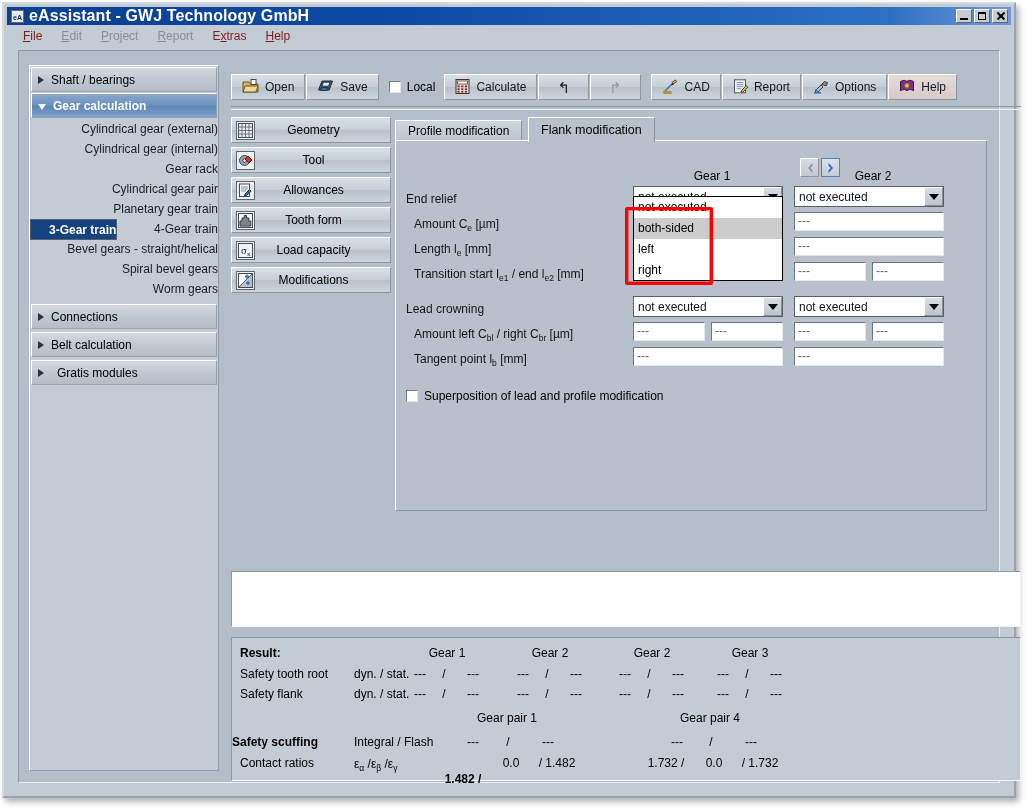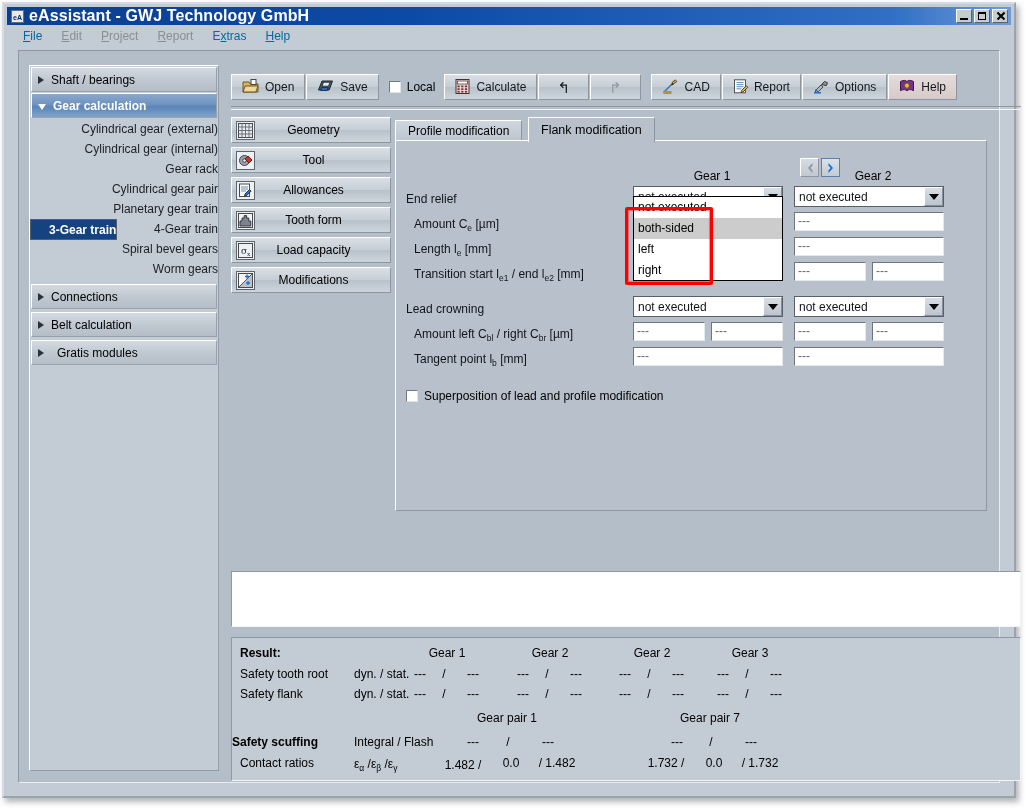--- a/index.html
+++ b/index.html
@@ -46,21 +46,21 @@
     content:"";position:absolute;left:-3px;top:4px;width:10px;height:1.8px;background:#000;
   }
   .wb-close i::before{transform:rotate(45deg);}
   .wb-close i::after{transform:rotate(-45deg);}
 
   
   .menubar{
     position:absolute;left:3px;top:21px;width:1004px;height:21px;
     background:#c3cbd4;display:flex;align-items:center;padding-left:16px;box-sizing:border-box;
   }
-  .menu-item{margin-right:19px;font-size:12px;color:#0369a1;}
+  .menu-item{margin-right:19px;font-size:12px;color:#7f1d1d;}
   .menu-item.dim{color:#8a8f96;}
   .menu-item u{text-decoration:underline;}
 
   
   .workspace{
     position:absolute;left:14px;top:46px;width:982px;height:733px;
     background:#b4bec8;
     border-left:1px solid #8e98a3;border-top:1px solid #8e98a3;
     border-right:1px solid #e8edf2;border-bottom:1px solid #e8edf2;
     box-sizing:border-box;
@@ -261,20 +261,21 @@
         <span class="tri"></span>
         <span>Gear calculation</span>
       </div>
       <div class="leaf">Cylindrical gear (external)</div>
       <div class="leaf">Cylindrical gear (internal)</div>
       <div class="leaf">Gear rack</div>
       <div class="leaf">Cylindrical gear pair</div>
       <div class="leaf">Planetary gear train</div>
       <div class="leaf sel">3-Gear train</div>
       <div class="leaf">4-Gear train</div>
+      <div class="leaf">Bevel gears - straight/helical</div>
       <div class="leaf">Spiral bevel gears</div>
       <div class="leaf">Worm gears</div>
 
       <div class="grp" style="margin-top:5px;">
         <span class="tri"></span>
         <span>Connections</span>
       </div>
       <div class="grp" style="margin-top:3px;">
         <span class="tri"></span>
         <span>Belt calculation</span>
@@ -574,34 +575,34 @@
         <div class="r-c" style="left:309px;top:49px;width:12px;">/</div>
         <div class="r-c" style="left:331px;top:49px;width:26px;">---</div>
         <div class="r-c" style="left:380px;top:49px;width:26px;">---</div>
         <div class="r-c" style="left:411px;top:49px;width:12px;">/</div>
         <div class="r-c" style="left:433px;top:49px;width:26px;">---</div>
         <div class="r-c" style="left:478px;top:49px;width:26px;">---</div>
         <div class="r-c" style="left:509px;top:49px;width:12px;">/</div>
         <div class="r-c" style="left:531px;top:49px;width:26px;">---</div>
 
         <div class="r-c" style="left:215px;top:73px;width:120px;">Gear pair 1</div>
-        <div class="r-c" style="left:418px;top:73px;width:120px;">Gear pair 7</div>
+        <div class="r-c" style="left:418px;top:73px;width:120px;">Gear pair 4</div>
 
         <div class="r-abs" style="left:0;top:97px;font-weight:bold;">Safety scuffing</div>
         <div class="r-abs" style="left:122px;top:97px;">Integral / Flash</div>
         <div class="r-c" style="left:228px;top:97px;width:26px;">---</div>
         <div class="r-c" style="left:270px;top:97px;width:12px;">/</div>
         <div class="r-c" style="left:303px;top:97px;width:26px;">---</div>
         <div class="r-c" style="left:432px;top:97px;width:26px;">---</div>
         <div class="r-c" style="left:473px;top:97px;width:12px;">/</div>
         <div class="r-c" style="left:506px;top:97px;width:26px;">---</div>
 
         <div class="r-abs" style="left:8px;top:118px;">Contact ratios</div>
         <div class="r-abs" style="left:122px;top:119px;">ε<sub>α</sub> /ε<sub>β</sub> /ε<sub>γ</sub></div>
-        <div class="r-c" style="left:206px;top:120px;width:50px;">1.482 /</div>
+        <div class="r-c" style="left:206px;top:134px;width:50px;font-weight:bold;">1.482 /</div>
         <div class="r-c" style="left:264px;top:118px;width:30px;">0.0</div>
         <div class="r-c" style="left:300px;top:118px;width:50px;">/ 1.482</div>
         <div class="r-c" style="left:409px;top:118px;width:50px;">1.732 /</div>
         <div class="r-c" style="left:467px;top:118px;width:30px;">0.0</div>
         <div class="r-c" style="left:503px;top:118px;width:50px;">/ 1.732</div>
       </div>
 
     </div>
   </div>
 </div>

